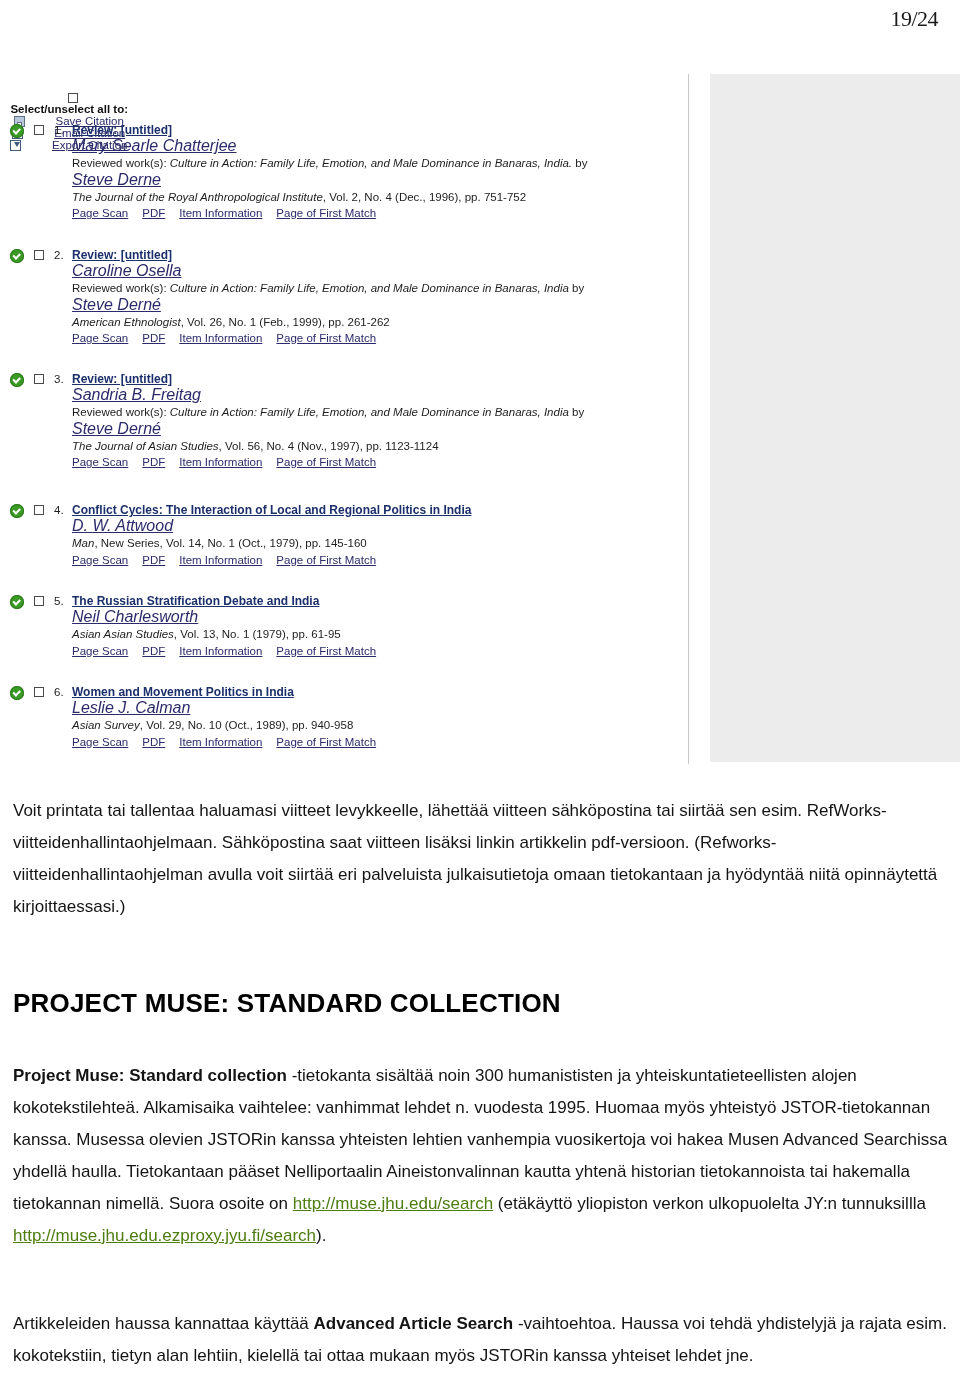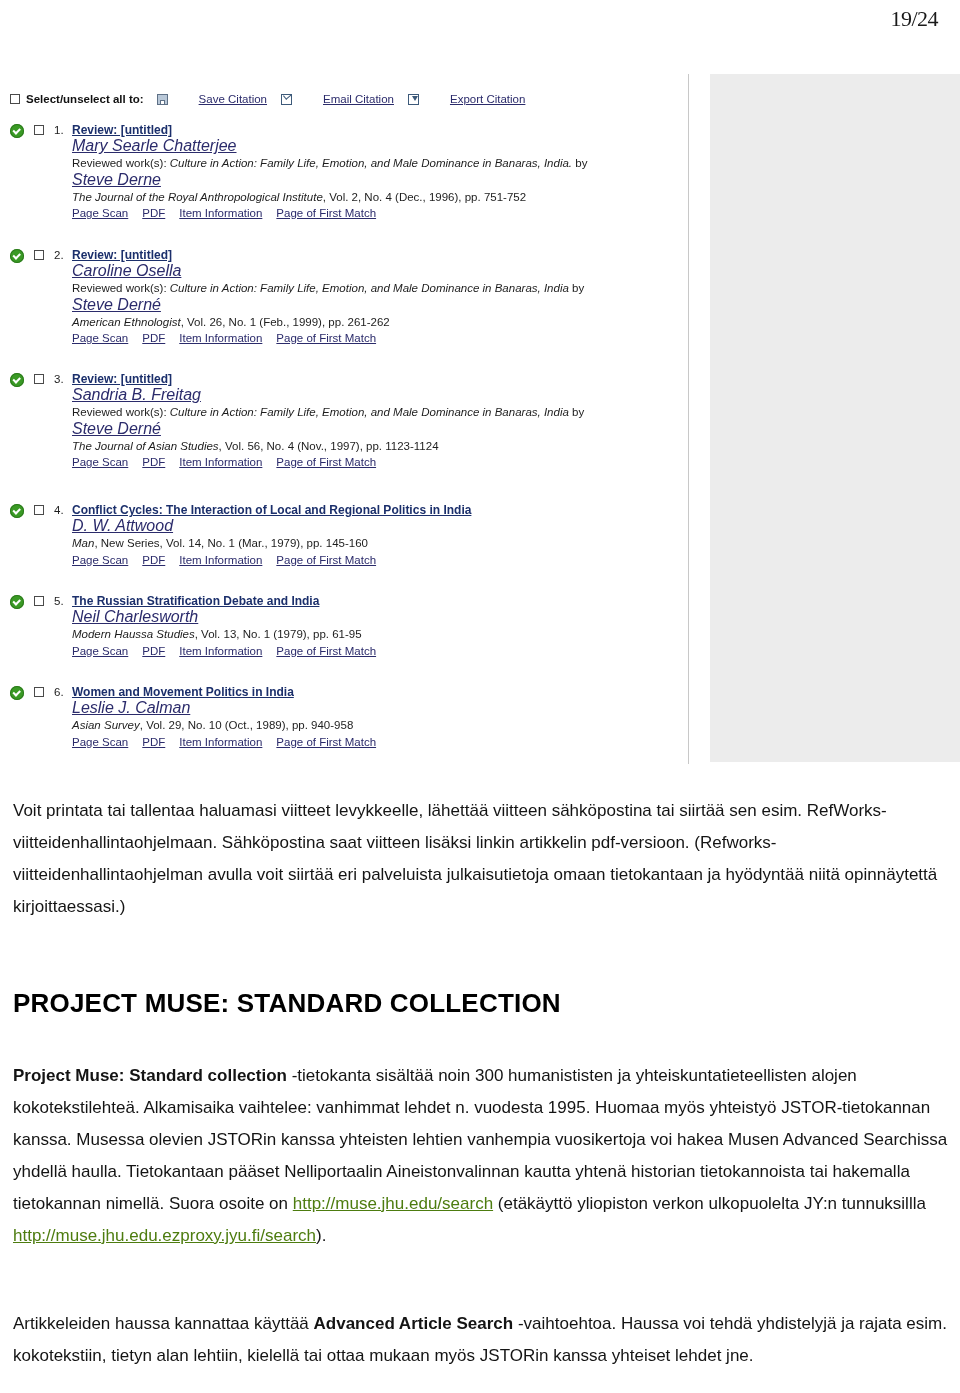--- a/index.html
+++ b/index.html
@@ -40,20 +40,21 @@
     font-family:"Liberation Sans", sans-serif;
     color:#1d1d1d;
   }
 
   
   .selectbar{
     position:absolute; left:10px; top:33px;
     display:flex; align-items:center; gap:0px;
     font-size:11.5px; font-weight:bold; color:#111;
     white-space:nowrap;
+    flex-direction:column;
   }
   .cbox{
     display:inline-block; width:10px; height:10px;
     border:1px solid #4a4a4a; background:#fff;
     margin-right:6px; vertical-align:-1px;
   }
   .selectbar .lbl{ margin-right:13px; }
   .act{
     display:inline-flex; align-items:center; gap:3px;
     margin-right:14px; font-weight:normal;
@@ -228,35 +229,35 @@
       </div>
     </div>
 
     <div class="result" style="top:442px;">
       <span class="r-check"></span>
       <span class="r-box"></span>
       <span class="r-num">4.</span>
       <div class="r-body">
         <span class="r-line"><a class="r-title">Conflict Cycles: The Interaction of Local and Regional Politics in India</a></span>
         <span class="r-line"><a class="r-author">D. W. Attwood</a></span>
-        <span class="r-line r-cite"><i>Man</i><span>, New Series, Vol. 14, No. 1 (Mar., 1979), pp. 145-160</span></span>
+        <span class="r-line r-cite"><i>Man</i><span>, New Series, Vol. 14, No. 1 (Oct., 1979), pp. 145-160</span></span>
         <span class="r-links">
           <a>Page Scan</a><a>PDF</a><a>Item Information</a><a>Page of First Match</a>
         </span>
       </div>
     </div>
 
     <div class="result" style="top:533px;">
       <span class="r-check"></span>
       <span class="r-box"></span>
       <span class="r-num">5.</span>
       <div class="r-body">
         <span class="r-line"><a class="r-title">The Russian Stratification Debate and India</a></span>
         <span class="r-line"><a class="r-author">Neil Charlesworth</a></span>
-        <span class="r-line r-cite"><i>Modern Haussa Studies</i><span>, Vol. 13, No. 1 (1979), pp. 61-95</span></span>
+        <span class="r-line r-cite"><i>Asian Asian Studies</i><span>, Vol. 13, No. 1 (1979), pp. 61-95</span></span>
         <span class="r-links">
           <a>Page Scan</a><a>PDF</a><a>Item Information</a><a>Page of First Match</a>
         </span>
       </div>
     </div>
 
     <div class="result" style="top:624px;">
       <span class="r-check"></span>
       <span class="r-box"></span>
       <span class="r-num">6.</span>

